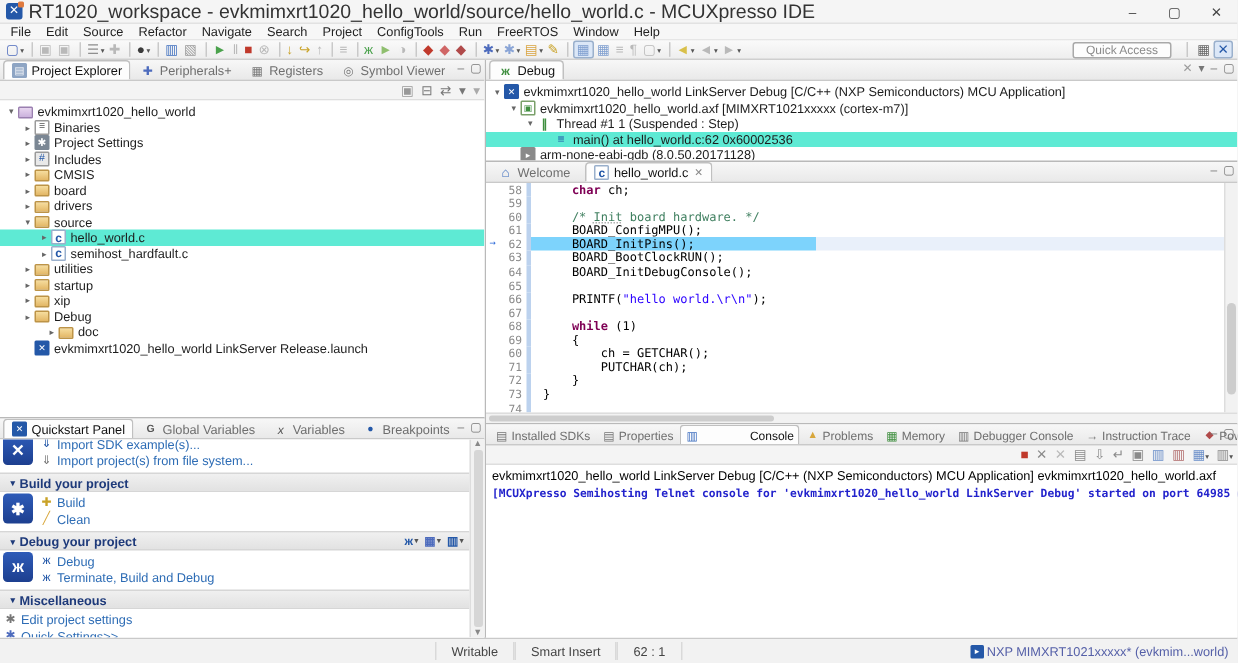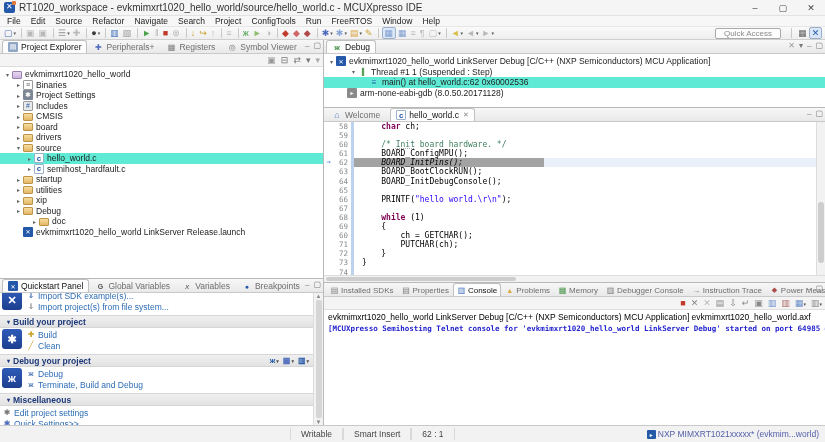--- a/index.html
+++ b/index.html
@@ -1,21 +1,21 @@
 <!DOCTYPE html>
 <html><head>
 <meta charset="utf-8">
 <style>
   * { margin:0; padding:0; box-sizing:border-box; }
   html,body { width:825px; height:442px; overflow:hidden; font-family:"Liberation Sans",sans-serif; background:#f0f0f0; }
   .titlebar { height:16px; background:#f5f5f5; display:flex; align-items:center; border-bottom:1px solid #e2e2e2; }
   .app-ico { width:11px; height:11px; margin:0 4px 0 4px; background:#2458a8; border-radius:2px; position:relative; flex:none; }
   .app-ico::before { content:"✕"; color:#fff; font-size:8px; position:absolute; left:2px; top:0px; }
   .app-ico::after { content:""; position:absolute; right:-1px; top:-1px; width:4px; height:4px; background:#e07a3f; border-radius:1px; }
-  .wtitle { font-size:10px; color:#333; white-space:nowrap; }
+  .wtitle { font-size:13px; color:#333; white-space:nowrap; }
   .wbtns { margin-left:auto; display:flex; height:100%; }
   .wbtn { width:28px; display:flex; align-items:center; justify-content:center; font-size:9px; color:#444; }
   .menubar { height:11px; background:#f7f7f7; display:flex; align-items:center; padding-left:2px; border-bottom:1px solid #e6e6e6; }
   .menu-item { font-size:8.5px; color:#222; padding:0 5px; white-space:nowrap; }
   .toolbar { height:13px; background:linear-gradient(#fafafa,#eeeeee); border-bottom:1px solid #cfcfcf; display:flex; align-items:center; padding:0 3px; }
   .tbi { display:inline-flex; align-items:center; height:12px; padding:0 1px; margin-right:1px; border-radius:2px; }
   .tbi .g { font-size:9px; line-height:10px; }
   .tbi .caret { font-size:5px; color:#555; margin-left:1px; }
   .tbi.sep { width:1px; height:10px; background:#c9c9c9; margin:0 3px; padding:0; }
   .tbi.on { background:#dbe7f7; border:1px solid #9ab0cc; }
@@ -77,21 +77,21 @@
   .etabs { height:14px; flex:none; display:flex; align-items:flex-end; background:linear-gradient(#f7f7f7,#e9e9e9); border-bottom:1px solid #c9c9c9; padding:0 2px; position:relative; }
   .etab-close { margin-left:4px; font-size:7px; color:#888; }
   .code-wrap { flex:1; display:flex; min-height:0; }
   .code { flex:1; overflow:hidden; font-family:"DejaVu Sans Mono","Liberation Mono",monospace; }
   .crow { display:flex; height:9.1px; line-height:9.1px; font-size:8px; white-space:pre; }
   .cmark { width:9px; flex:none; color:#2f6bd8; font-size:7px; text-align:center; }
   .lnum { width:18px; flex:none; text-align:right; padding-right:3px; color:#8a8a8a; font-size:7.5px; }
   .rstrip { width:3px; flex:none; background:#bcd2ee; }
   .ctext { padding-left:8px; flex:none; color:#000; }
   .cfill { flex:1; }
-  .crow.current .ctext { background:#a3a3a3; min-width:190px;font-style:italic; }
+  .crow.current .ctext { background:#7dd3fc; min-width:190px; }
   .crow.current .cfill { background:#e9f0fa; }
   .tok-kw { color:#7f0055; font-weight:bold; }
   .tok-str { color:#2a00ff; }
   .tok-com { color:#3f7f5f; }
   .tok-comu { color:#3f7f5f; text-decoration:underline dotted #b0b0b0; }
   .vscroll { width:9px; flex:none; background:#f2f2f2; border-left:1px solid #ddd; position:relative; }
   .vthumb { position:absolute; left:1px; right:1px; top:52%; height:40%; background:#cdcdcd; border-radius:3px; }
   .hscroll { height:7px; flex:none; background:#f2f2f2; border-top:1px solid #ddd; position:relative; }
   .hthumb { position:absolute; top:1px; bottom:1px; left:2px; width:38%; background:#cdcdcd; border-radius:3px; }
 
@@ -405,27 +405,27 @@
 
           <div class="trow" style="padding-left: 25px;">
             <span class="tw">▸</span>
             <span class="ic ic-cfile"></span>
             <span class="tl">semihost_hardfault.c</span>
           </div>
 
           <div class="trow" style="padding-left: 14px;">
             <span class="tw">▸</span>
             <span class="ic ic-folder"></span>
+            <span class="tl">utilities</span>
+          </div>
+
+          <div class="trow" style="padding-left: 14px;">
+            <span class="tw">▸</span>
+            <span class="ic ic-folder"></span>
             <span class="tl">startup</span>
-          </div>
-
-          <div class="trow" style="padding-left: 14px;">
-            <span class="tw">▸</span>
-            <span class="ic ic-folder"></span>
-            <span class="tl">utilities</span>
           </div>
 
           <div class="trow" style="padding-left: 14px;">
             <span class="tw">▸</span>
             <span class="ic ic-folder"></span>
             <span class="tl">xip</span>
           </div>
 
           <div class="trow" style="padding-left: 14px;">
             <span class="tw">▸</span>
@@ -580,20 +580,25 @@
         </span>
       </div>
       <div class="tree">
 
           <div class="trow" style="padding-left: 3px;">
             <span class="tw">▾</span>
             <span class="ic ic-launch"></span>
             <span class="tl">evkmimxrt1020_hello_world LinkServer Debug [C/C++ (NXP Semiconductors) MCU Application]</span>
           </div>
 
+          <div class="trow" style="padding-left: 14px;">
+            <span class="tw">▾</span>
+            <span class="ic ic-axf"></span>
+            <span class="tl">evkmimxrt1020_hello_world.axf [MIMXRT1021xxxxx (cortex-m7)]</span>
+          </div>
 
           <div class="trow" style="padding-left: 25px;">
             <span class="tw">▾</span>
             <span class="ic ic-thread"></span>
             <span class="tl">Thread #1 1 (Suspended : Step)</span>
           </div>
 
           <div class="trow selected" style="padding-left: 36px;">
             <span class="tw"></span>
             <span class="ic ic-frame"></span>
@@ -781,21 +786,21 @@
         <span style="display:flex;align-items:flex-end;height:100%;">
 
         <span class="vtab" style="padding:0 3px;font-size:8px;">
               <span class="ic ic-sdks" style="width:9px;height:9px;margin-right:2px;"></span>
               <span>Installed SDKs</span>
             </span>
             <span class="vtab" style="padding:0 3px;font-size:8px;">
               <span class="ic ic-properties" style="width:9px;height:9px;margin-right:2px;"></span>
               <span>Properties</span>
             </span>
-            <span class="vtab active" style="padding:0 3px;font-size:8px;">
+            <span class="vtab active" style="padding:0 3px;font-size:8px;gap:32px;">
               <span class="ic ic-console" style="width:9px;height:9px;margin-right:2px;"></span>
               <span>Console</span>
             </span>
             <span class="vtab" style="padding:0 3px;font-size:8px;">
               <span class="ic ic-problems" style="width:9px;height:9px;margin-right:2px;"></span>
               <span>Problems</span>
             </span>
             <span class="vtab" style="padding:0 3px;font-size:8px;">
               <span class="ic ic-memory" style="width:9px;height:9px;margin-right:2px;"></span>
               <span>Memory</span>

